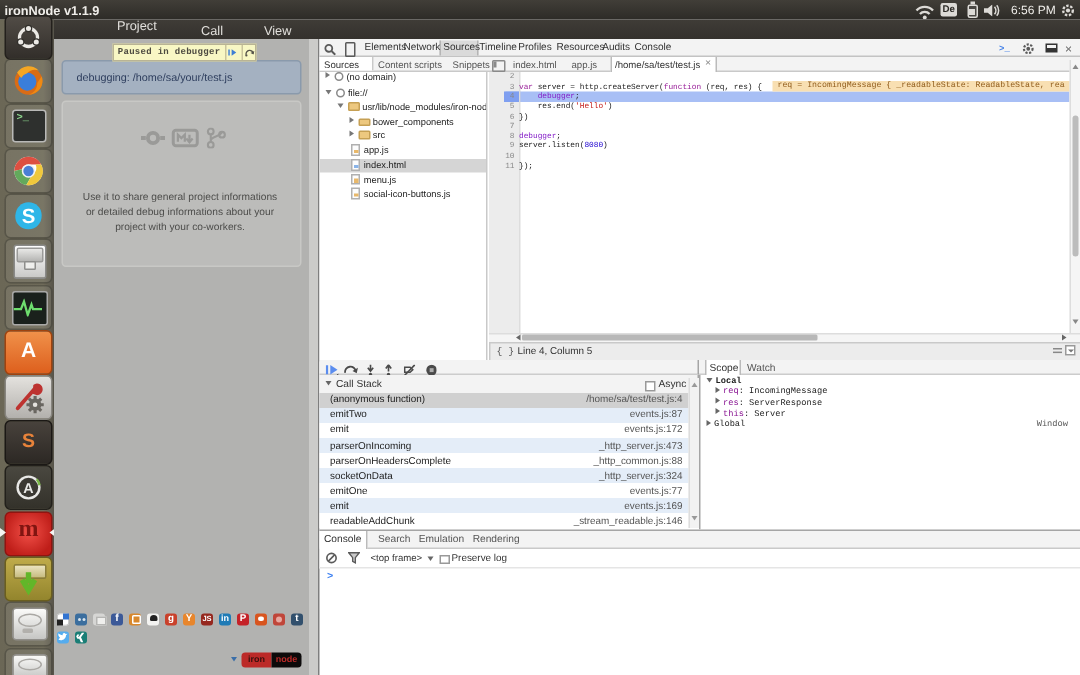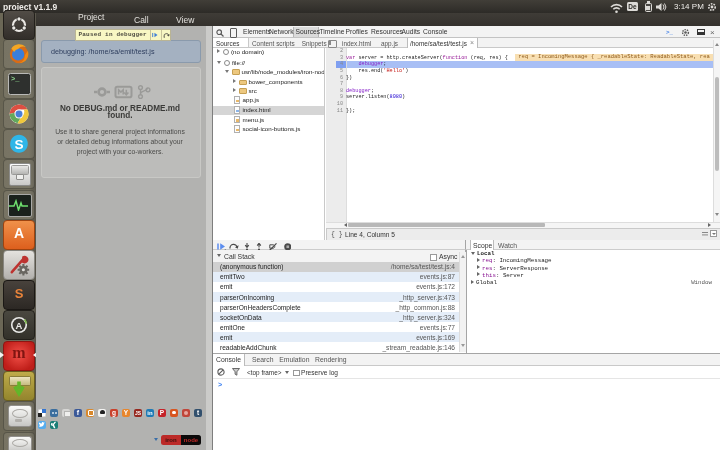--- a/index.html
+++ b/index.html
@@ -3,38 +3,38 @@
 html,body{margin:0;padding:0;background:#fff}
 #root{position:relative;width:720px;height:450px;overflow:hidden;font-family:"Liberation Sans",sans-serif;background:#fff}
 .a{position:absolute}
 .tile{position:absolute;left:3px;width:30px;height:28px;border-radius:4px}
 .sq{position:absolute;width:8px;height:8px;border-radius:2px}
 </style></head>
 <body>
 <div id="root">
 
 <div class="a" style="left:0;top:0;width:720px;height:13px;background:linear-gradient(#413e38,#2d2b27)"></div>
-<div class="a" style="left:3px;top:1.5px;font-size:8.5px;font-weight:bold;color:#efede9">project v1.1.9</div>
+<div class="a" style="left:3px;top:1.5px;font-size:8.5px;font-weight:bold;color:#efede9">ironNode v1.1.9</div>
 
 <svg class="a" style="left:609px;top:2.5px" width="15" height="10" viewBox="0 0 15 10">
  <g fill="none" stroke="#dcdad6">
         <path d="M2 4 A7.5 7.5 0 0 1 13 4" stroke-width="1.6"></path>
         <path d="M4.3 6.3 A4.4 4.4 0 0 1 10.7 6.3" stroke-width="1.6"></path>
       </g>
  <circle cx="7.5" cy="8.7" r="1.3" fill="#dcdad6"></circle>
     </svg>
 <div class="a" style="left:627px;top:2px;width:11px;height:9px;background:#dcdad6;border-radius:1.5px;color:#2d2b27;font-size:6.5px;font-weight:bold;text-align:center;line-height:9px">De</div>
 <div class="a" style="left:644.5px;top:2.5px;width:7px;height:9px;border:1px solid #dcdad6;border-radius:1.5px;box-sizing:border-box;background:#4a4844"></div>
 <div class="a" style="left:646px;top:6px;width:4px;height:4px;background:#dcdad6"></div>
 <div class="a" style="left:646.5px;top:1px;width:3px;height:1.5px;background:#dcdad6"></div>
 <svg class="a" style="left:656px;top:2.5px" width="11" height="8" viewBox="0 0 11 8">
  <path d="M0 2.5 h2.5 L5.5 0 v8 L2.5 5.5 H0 Z" fill="#dcdad6"></path>
  <path d="M7 1.5 A4 4 0 0 1 7 6.5 M8.5 0.5 A5.5 5.5 0 0 1 8.5 7.5" stroke="#dcdad6" stroke-width="1" fill="none"></path>
     </svg>
-<div class="a" style="left:674px;top:2px;font-size:8px;color:#efede9">3:14 PM</div>
+<div class="a" style="left:674px;top:2px;font-size:8px;color:#efede9">6:56 PM</div>
 <svg class="a" style="left:707px;top:2px" width="10" height="10" viewBox="0 0 10 10">
  <circle cx="5" cy="5" r="3.2" fill="none" stroke="#dcdad6" stroke-width="1.6" stroke-dasharray="1.6 1.1"></circle>
       <circle cx="5" cy="5" r="1.4" fill="#dcdad6"></circle>
     </svg>
 
 <div class="a" style="left:0;top:13px;width:720px;height:13px;background:linear-gradient(#3f3c37,#34312d)"></div>
 <div class="a" style="left:78px;top:12px;font-size:8.5px;color:#e2e0dc">Project</div>
 <div class="a" style="left:134px;top:15px;font-size:8.5px;color:#e2e0dc">Call</div>
 <div class="a" style="left:176px;top:15px;font-size:8.5px;color:#e2e0dc">View</div>
 
@@ -151,38 +151,37 @@
 
 <div class="tile" style="top:432px;height:18px;background:rgba(230,230,214,0.10);border:1px solid rgba(30,30,22,0.35);border-radius:4px 4px 0 0">
  <div style="position:absolute;left:3.5px;top:2.5px;width:22px;height:15px;background:linear-gradient(#fbfbf9,#c6c6c4);border-radius:3px 3px 0 0;border:1px solid #918f8b;border-bottom:none"></div>
  <div style="position:absolute;left:7.5px;top:6px;width:14px;height:6px;border-radius:50%;border:1.2px solid #aaa8a4"></div>
 </div>
 
 <div class="a" style="left:36px;top:26px;width:170px;height:424px;background:#b2b2b0"></div>
 <div class="a" style="left:206px;top:26px;width:6px;height:424px;background:#cbcbc9"></div>
 
 <div class="a" style="left:40.5px;top:39.5px;width:158px;height:21px;background:#a4b1c1;border:1px solid #8a9aac;border-radius:3px"></div>
-<div class="a" style="left:51px;top:46.5px;font-size:7.2px;color:#2e3e5e">debugging: /home/sa/emit/test.js</div>
+<div class="a" style="left:51px;top:46.5px;font-size:7.2px;color:#2e3e5e">debugging: /home/sa/your/test.js</div>
 
 <div class="a" style="left:40.5px;top:67px;width:158px;height:109px;background:#bcbcba;border:1px solid #c8c8c5;border-radius:3px"></div>
 
 <svg class="a" style="left:94px;top:84.5px" width="58" height="14" viewBox="0 0 58 14">
  <g stroke="#9a9a98" fill="none">
   <circle cx="8" cy="7" r="3.4" stroke-width="2.6"></circle>
   <path d="M0 7 h3.2 M12.8 7 h3.2" stroke-width="2.6"></path>
   <rect x="21.5" y="1.8" width="16" height="10.4" rx="1.8" stroke-width="2"></rect>
   <path d="M24.6 9.5 V4.8 l2.3 2.3 L29.2 4.8 V9.5" stroke-width="1.5"></path>
   <path d="M32.3 4.8 v4.7 M30.2 7.4 l2.1 2.4 2.1-2.4" stroke-width="1.5"></path>
   <circle cx="46.5" cy="2.6" r="1.9" stroke-width="1.4"></circle>
   <circle cx="54" cy="4.8" r="1.9" stroke-width="1.4"></circle>
   <circle cx="46.5" cy="11.6" r="1.9" stroke-width="1.4"></circle>
   <path d="M46.5 4.5 v5.2 M46.5 8.8 c0-3.2 5.5-2 7.5-5.8" stroke-width="1.4"></path>
  </g>
     </svg>
-<div class="a" style="left:41px;top:104.5px;width:158px;text-align:center;font-size:8.2px;font-weight:bold;color:#3a3a38;line-height:7.4px">No DEBUG.md or README.md<br>found.</div>
 <div class="a" style="left:52px;top:126.5px;width:136px;text-align:center;font-size:6.8px;color:#4c4c4a;line-height:10.3px">Use it to share general project informations or detailed debug informations about your project with your co-workers.</div>
 
 <div class="sq" style="left:38px;top:408.5px;background:#fff;box-shadow:0 0 0 0.5px #bbb inset">
  <div style="position:absolute;right:0;top:0;width:4px;height:4px;background:#3274d1"></div>
  <div style="position:absolute;left:0;bottom:0;width:4px;height:4px;background:#222"></div>
     </div>
 <div class="sq" style="left:50px;top:408.5px;background:#3b6e9e">
  <div style="position:absolute;left:1.5px;top:3px;width:2.2px;height:2.2px;border-radius:50%;background:#d8e4ee"></div>
  <div style="position:absolute;left:4.5px;top:3px;width:2.2px;height:2.2px;border-radius:50%;background:#d8e4ee"></div>
     </div>

